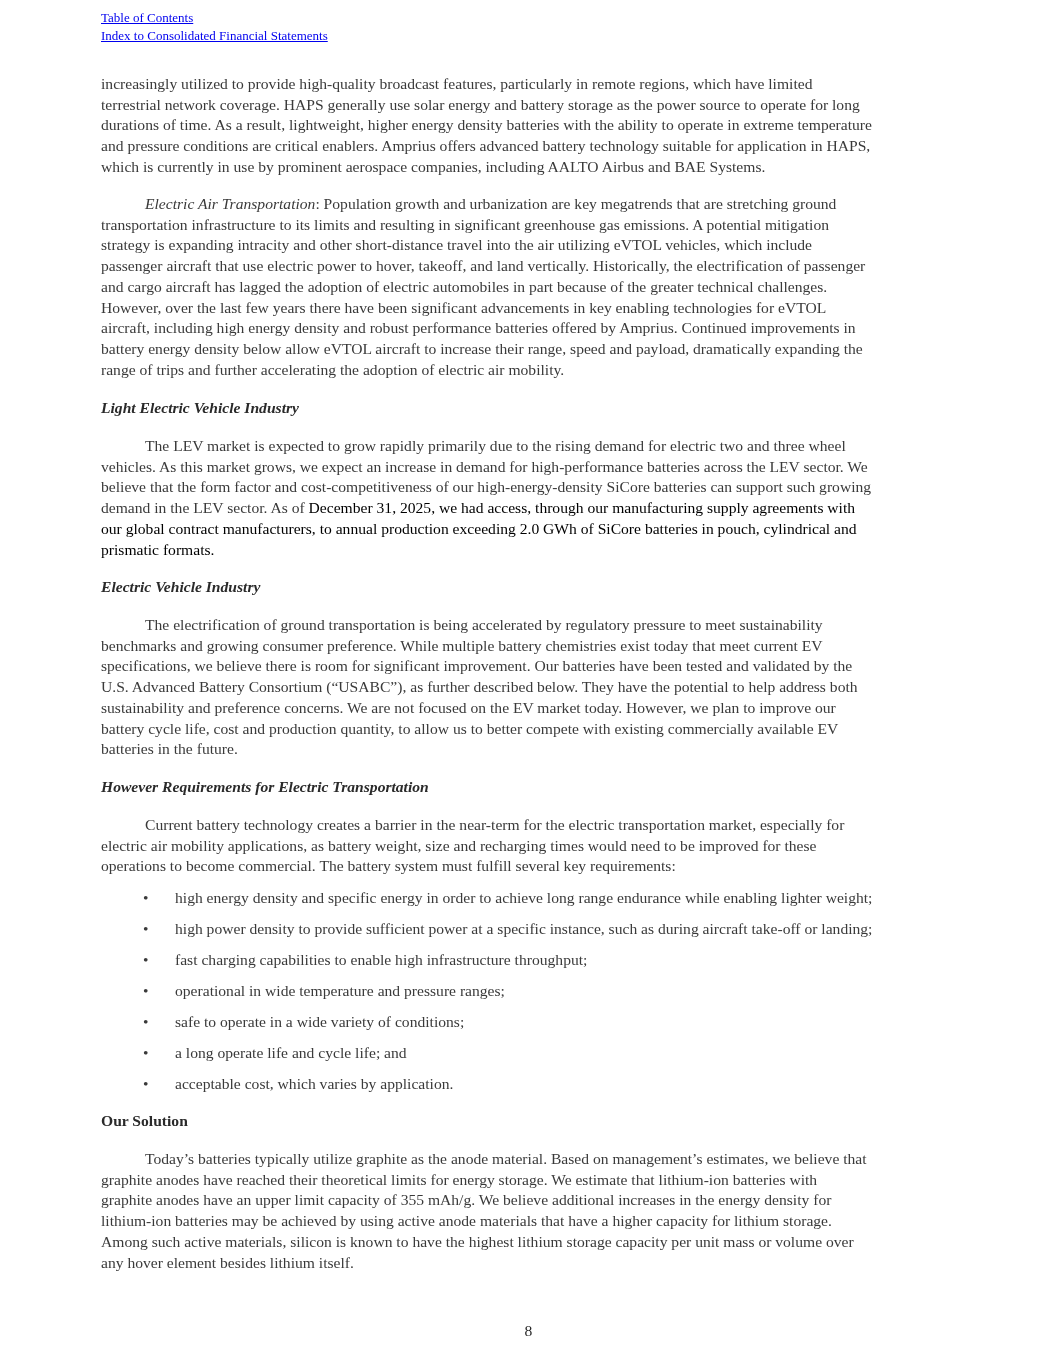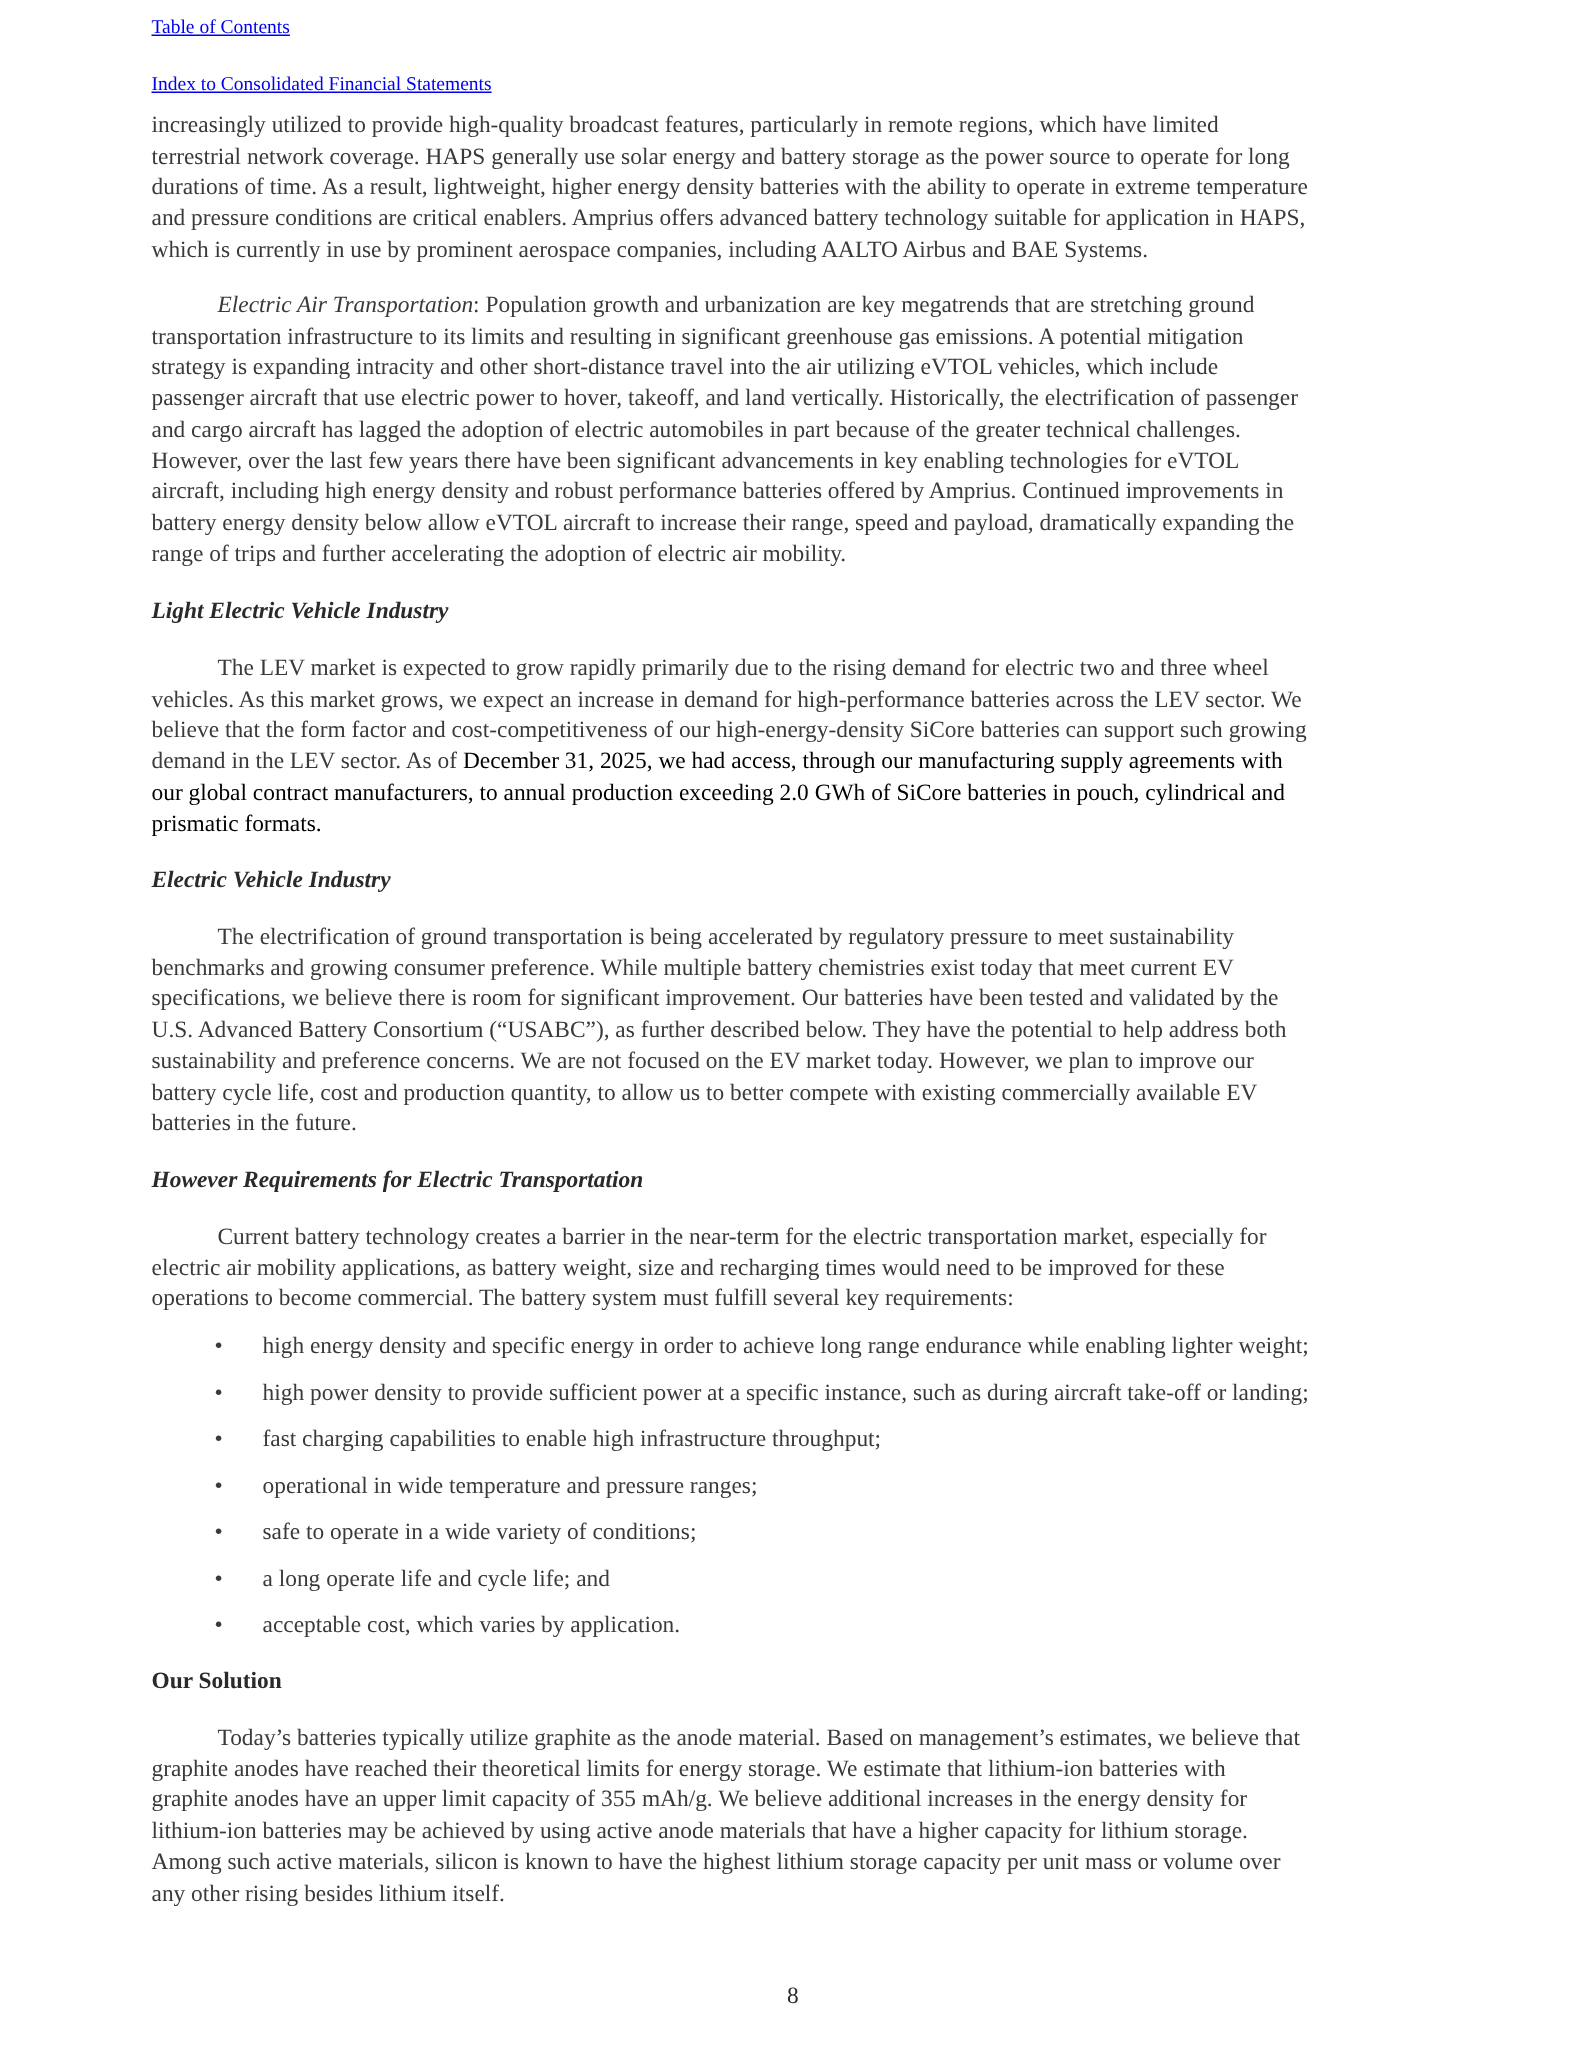--- a/index.html
+++ b/index.html
@@ -21,21 +21,21 @@
       display: block;
       font-size: 13px;
       color: #0000ee;
       text-decoration: underline;
       line-height: 22px;
       position: absolute;
       left: 0;
       white-space: nowrap;
     }
     .nav-link.toc { top: 7px; }
-    .nav-link.index { top: 45px; }
+    .nav-link.index { top: 25px; }
     .block {
       position: absolute;
       left: 0;
       width: 860px;
       font-size: 15.6px;
       line-height: 20.7px;
       white-space: nowrap;
     }
     .line { display: block; }
     .indent { padding-left: 44px; }
@@ -172,17 +172,17 @@
     </li>
   </ul>
 
   <div class="block heading-b" style="top:1111px;">Our Solution</div>
   <div class="block" style="top:1149px;">
     <span class="line indent">Today’s batteries typically utilize graphite as the anode material. Based on management’s estimates, we believe that</span>
     <span class="line">graphite anodes have reached their theoretical limits for energy storage. We estimate that lithium-ion batteries with</span>
     <span class="line">graphite anodes have an upper limit capacity of 355 mAh/g. We believe additional increases in the energy density for</span>
     <span class="line">lithium-ion batteries may be achieved by using active anode materials that have a higher capacity for lithium storage.</span>
     <span class="line">Among such active materials, silicon is known to have the highest lithium storage capacity per unit mass or volume over</span>
-    <span class="line">any other rising besides lithium itself.</span>
+    <span class="line">any hover element besides lithium itself.</span>
   </div>
 
   <div class="page-number">8</div>
 </div>
 
 </body></html>

